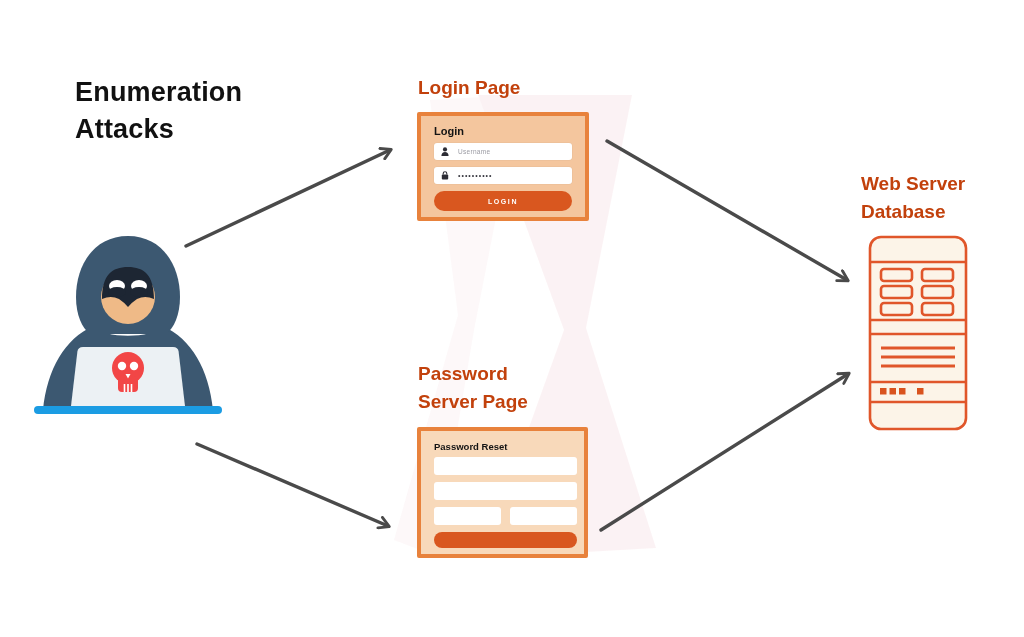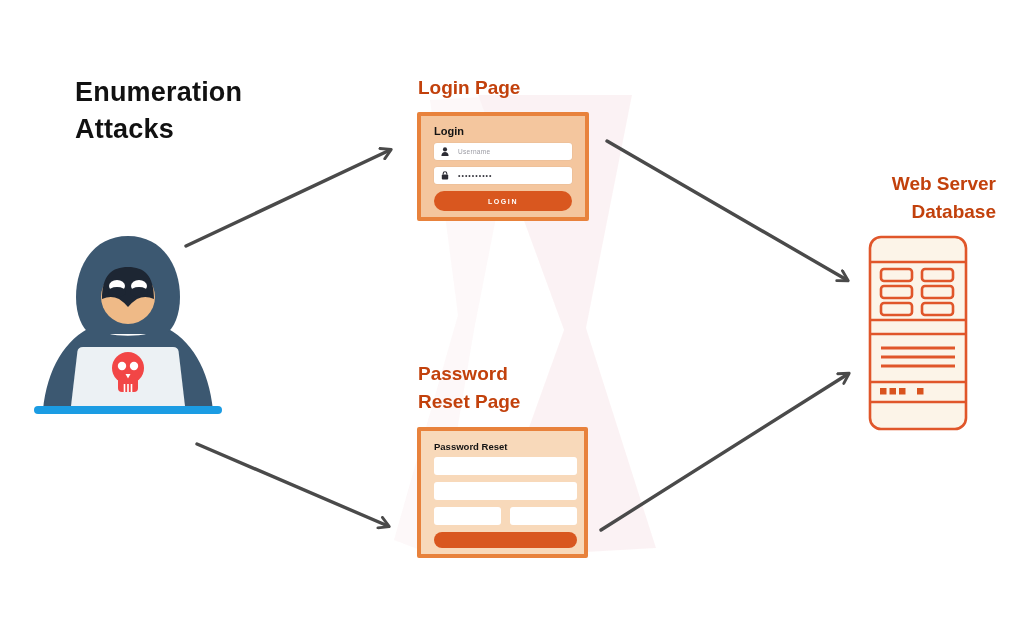--- a/index.html
+++ b/index.html
@@ -14,21 +14,21 @@
   .main-title{
     left:75px;top:74px;width:270px;
     font-size:27px;line-height:1.38;font-weight:bold;color:#111;
     letter-spacing:.2px;
   }
   .section-heading{
     font-size:19px;line-height:1.45;font-weight:bold;color:#c2410c;
   }
   .h-login{left:418px;top:74px;width:160px;}
   .h-reset{left:418px;top:360px;width:125px;}
-  .h-server{left:861px;top:170px;width:135px;text-align:right;}
+  .h-server{left:861px;top:170px;width:135px;}
 
   
   .watermark{left:0;top:0;pointer-events:none;}
 
   
   .mock-card{
     box-sizing:border-box;
     border:4px solid #E8823C;
     border-radius:2px;
   }
@@ -112,21 +112,21 @@
     <path d="M94.5,140 L99.5,140 L97,144.5 Z" fill="#ffffff"></path>
     <line x1="93.5" y1="150" x2="93.5" y2="158" stroke="#ffffff" stroke-width="1.6"></line>
     <line x1="97" y1="150" x2="97" y2="158" stroke="#ffffff" stroke-width="1.6"></line>
     <line x1="100.5" y1="150" x2="100.5" y2="158" stroke="#ffffff" stroke-width="1.6"></line>
   </g>
 
   <rect x="3" y="172" width="188" height="8" rx="4" fill="#1B9CE3"></rect>
 </svg>
 
 <div class="abs section-heading h-login">Login Page</div>
-<div class="abs section-heading h-reset">Password Reset Page</div>
+<div class="abs section-heading h-reset">Password Server Page</div>
 <div class="abs section-heading h-server">Web Server Database</div>
 
 <div class="abs mock-card login-card">
   <div class="card-title">Login</div>
 
   <div class="mock-input">
     <span class="mini-icon">
       <svg width="8" height="9" viewBox="0 0 8 9">
           <circle cx="4" cy="2.4" r="2.1" fill="#2C2C34"></circle>
           <path d="M0.4,9 C0.4,6.2 2,5 4,5 C6,5 7.6,6.2 7.6,9 Z" fill="#2C2C34"></path>

